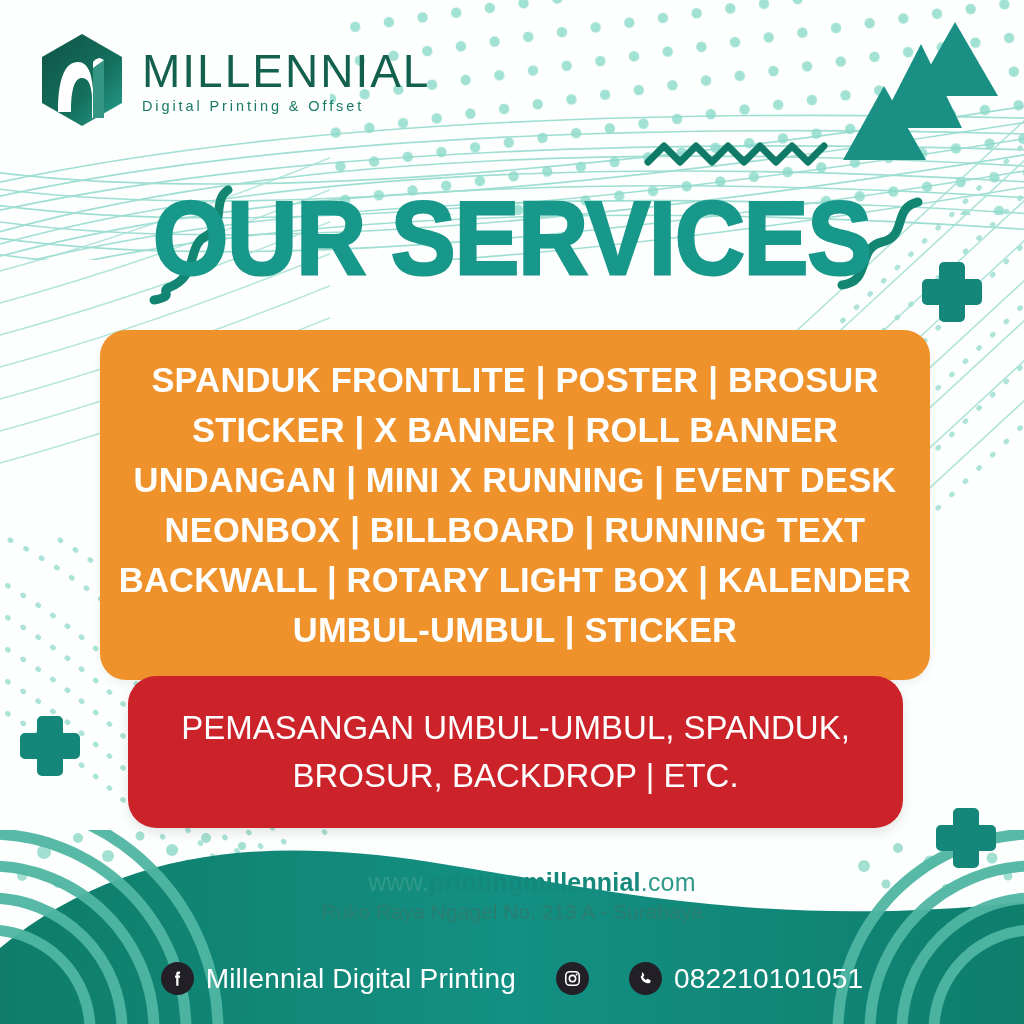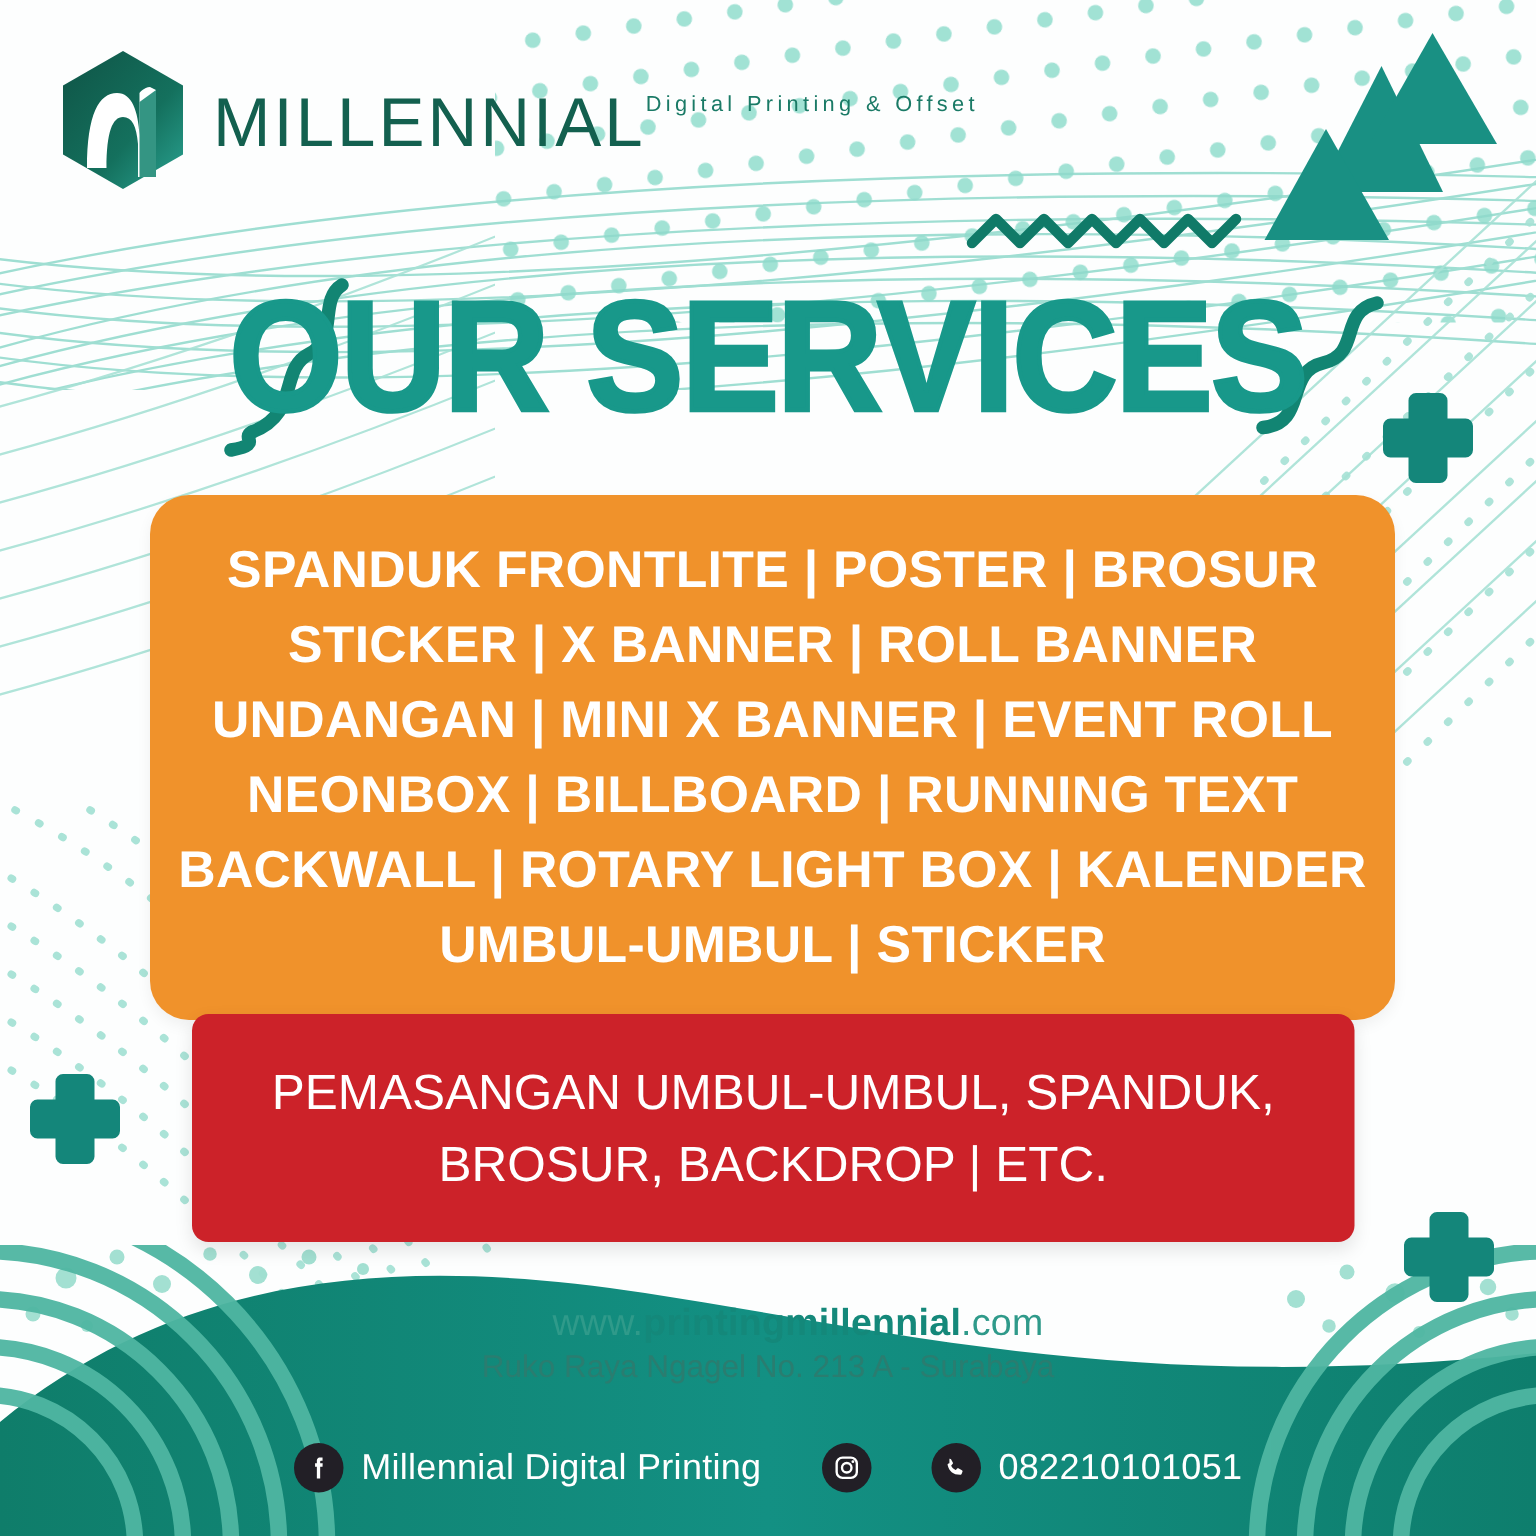--- a/index.html
+++ b/index.html
@@ -12,21 +12,21 @@
     position:relative;width:1024px;height:1024px;overflow:hidden;
     background:#fdfefe;
   }
   
   .bg-layer{position:absolute;inset:0;pointer-events:none;}
   .bg-svg{position:absolute;top:0;left:0;width:1024px;height:1024px;}
 
   
   .logo-block{position:absolute;left:36px;top:32px;display:flex;align-items:center;gap:14px;}
   .logo-mark{width:92px;height:96px;display:block;}
-  .logo-text{display:flex;justify-content:center;margin-top:2px;}
+  .logo-text{display:flex;flex-direction:column;justify-content:center;margin-top:2px;}
   .logo-name{
     font-size:46px;letter-spacing:2px;font-weight:400;color:#13604f;
     line-height:1;font-family:"Liberation Sans", sans-serif;
   }
   .logo-sub{
     font-size:14.5px;letter-spacing:2.9px;color:#1a7a66;font-weight:400;
     margin-top:5px;line-height:1;
   }
 
   
@@ -47,21 +47,21 @@
     box-shadow:0 4px 10px rgba(0,0,0,0.06);
   }
   .svc-line{
     color:#ffffff;font-size:34.5px;line-height:50px;white-space:nowrap;
     font-weight:700;letter-spacing:0.2px;
     font-family:"Liberation Sans", sans-serif;
   }
   
   .card-red{
     position:absolute;left:128px;top:676px;width:775px;height:152px;
-    background:#CC2229;border-radius:11px;
+    background:#CC2229;border-radius:28px;
     display:flex;flex-direction:column;justify-content:center;align-items:center;
     box-shadow:0 5px 12px rgba(0,0,0,0.10);
   }
   .red-line{
     color:#ffffff;font-size:33px;line-height:48px;white-space:nowrap;
     font-weight:400;font-family:"Liberation Sans", sans-serif;
   }
 
   
   .footer-web{
@@ -77,21 +77,21 @@
   
   .social-bar{
     position:absolute;left:0;right:0;top:962px;
     display:flex;justify-content:center;align-items:center;gap:40px;
   }
   .social-item{display:flex;align-items:center;gap:12px;}
   .social-icon{
     width:33px;height:33px;border-radius:50%;background:#221f26;
     display:flex;align-items:center;justify-content:center;flex:0 0 auto;
   }
-  .social-label{color:#ffffff;font-size:24px;line-height:1;letter-spacing:0.2px;}
+  .social-label{color:#ffffff;font-size:28px;line-height:1;letter-spacing:0.2px;}
 </style>
 </head>
 <body>
 
 <div class="poster">
 
   <div class="bg-layer">
     <svg class="bg-svg" viewBox="0 0 1024 1024" xmlns="http://www.w3.org/2000/svg">
       <defs>
         <pattern id="dotfield" width="34" height="34" patternUnits="userSpaceOnUse" patternTransform="rotate(-8)">
@@ -262,21 +262,21 @@
       <div class="logo-name">MILLENNIAL</div>
       <div class="logo-sub">Digital Printing &amp; Offset</div>
     </div>
   </div>
 
   <div class="title">OUR SERVICES</div>
 
   <div class="card-orange">
     <div class="svc-line">SPANDUK FRONTLITE | POSTER | BROSUR</div>
     <div class="svc-line">STICKER | X BANNER | ROLL BANNER</div>
-    <div class="svc-line">UNDANGAN | MINI X BANNER | EVENT ROLL</div>
+    <div class="svc-line">UNDANGAN | MINI X RUNNING | EVENT DESK</div>
     <div class="svc-line">NEONBOX | BILLBOARD | RUNNING TEXT</div>
     <div class="svc-line">BACKWALL | ROTARY LIGHT BOX | KALENDER</div>
     <div class="svc-line">UMBUL-UMBUL | STICKER</div>
   </div>
 
   <div class="card-red">
     <div class="red-line">PEMASANGAN UMBUL-UMBUL, SPANDUK,</div>
     <div class="red-line">BROSUR, BACKDROP | ETC.</div>
   </div>
 

